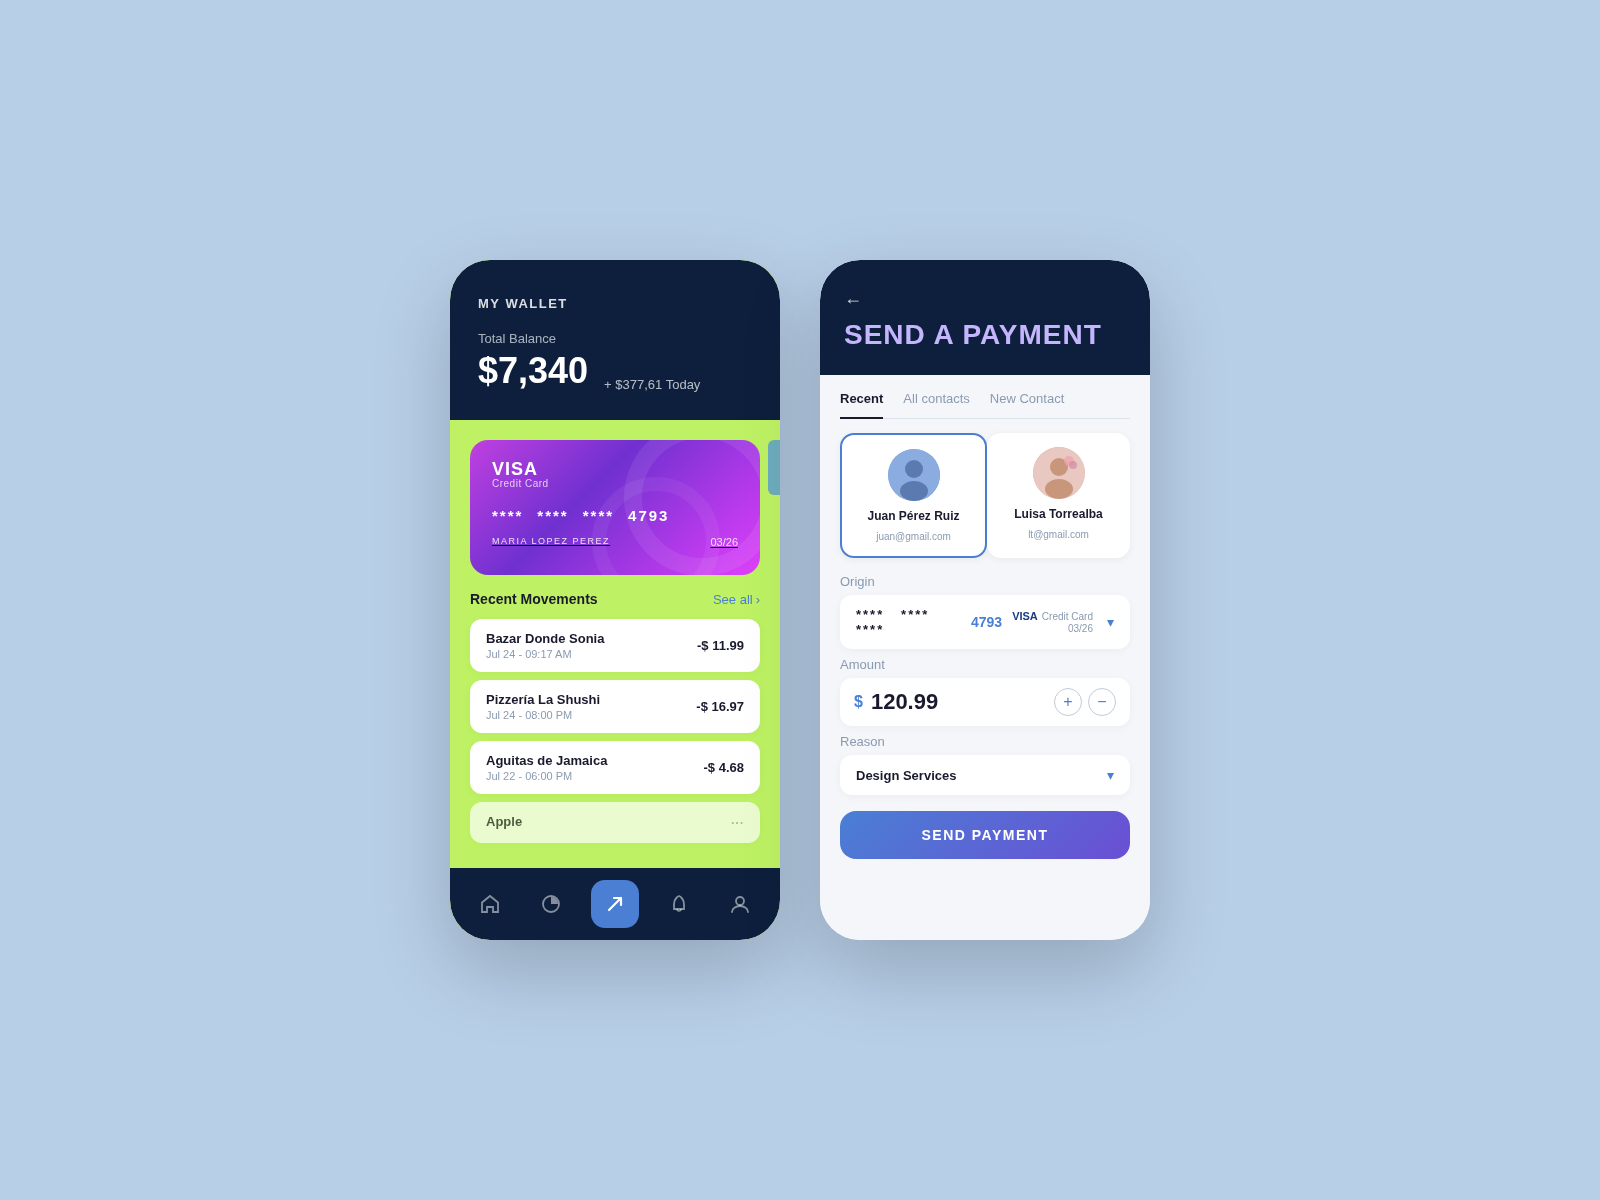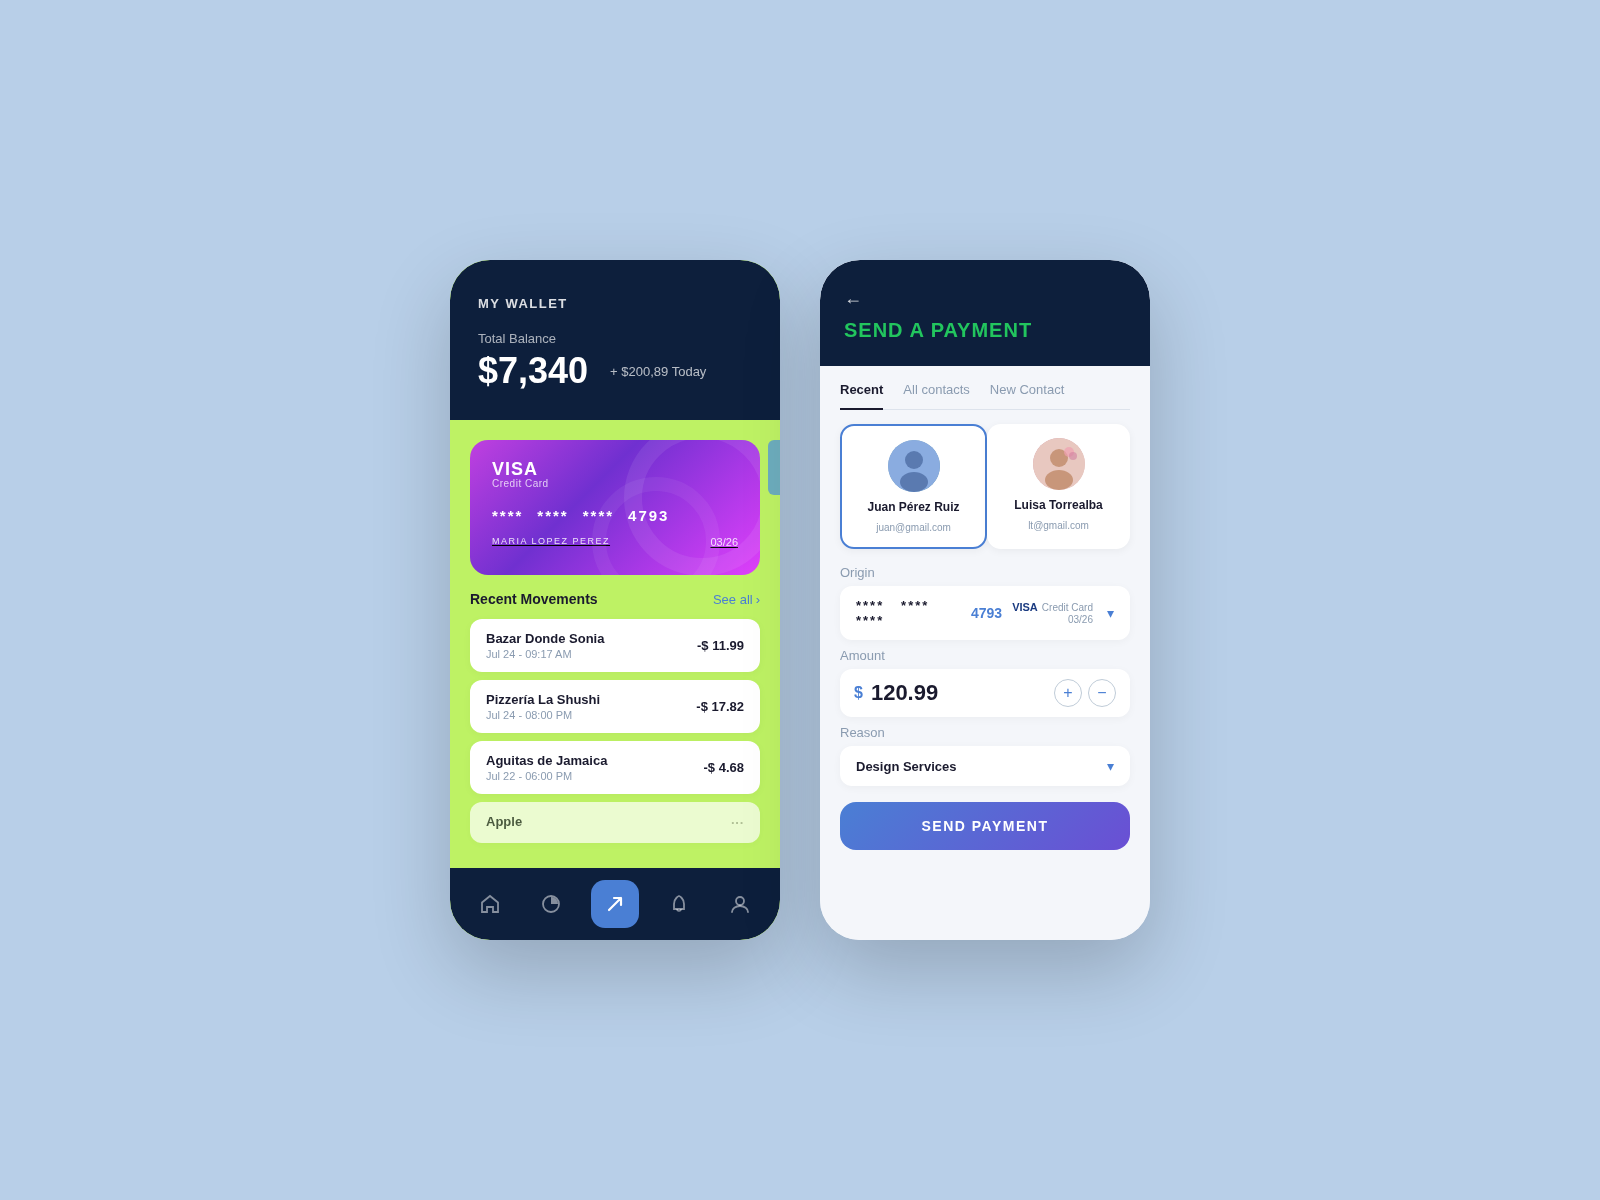--- a/index.html
+++ b/index.html
@@ -48,22 +48,22 @@
     }
 
     .wallet-balance-label {
       color: rgba(255,255,255,0.65);
       font-size: 13px;
       margin-bottom: 4px;
     }
 
     .wallet-balance-row {
       display: flex;
-      align-items: center;
-      gap: 22px;
+      align-items: flex-end;
+      gap: 16px;
     }
 
     .wallet-balance-amount {
       color: #fff;
       font-size: 36px;
       font-weight: 700;
     }
 
     .wallet-balance-today {
       color: rgba(255,255,255,0.7);
@@ -264,22 +264,22 @@
     }
 
     .back-arrow {
       color: rgba(255,255,255,0.8);
       font-size: 18px;
       margin-bottom: 10px;
       cursor: pointer;
     }
 
     .payment-title {
-      color: #22c55e;
-      font-size: 20px;
+      color: #c4b5fd;
+      font-size: 28px;
       font-weight: 700;
       letter-spacing: 1px;
     }
 
     .payment-body {
       flex: 1;
       padding: 16px 20px;
       overflow: hidden;
       background: #f4f6fa;
     }
@@ -504,21 +504,21 @@
 </head>
 <body>
 
 <div class="phone phone-wallet">
 
   <div class="wallet-header">
     <div class="wallet-title">MY WALLET</div>
     <div class="wallet-balance-label">Total Balance</div>
     <div class="wallet-balance-row">
       <span class="wallet-balance-amount">$7,340</span>
-      <span class="wallet-balance-today">+ $200,89 Today</span>
+      <span class="wallet-balance-today">+ $377,61 Today</span>
     </div>
   </div>
 
   <div class="wallet-card-area">
     <div class="credit-card">
       <div style="display:flex; justify-content:space-between; align-items:flex-start;">
         <div>
           <div class="card-brand">VISA</div>
           <div class="card-type">Credit Card</div>
         </div>
@@ -552,21 +552,21 @@
         <div class="movement-date">Jul 24 - 09:17 AM</div>
       </div>
       <div class="movement-amount">-$ 11.99</div>
     </div>
 
     <div class="movement-item">
       <div>
         <div class="movement-name">Pizzería La Shushi</div>
         <div class="movement-date">Jul 24 - 08:00 PM</div>
       </div>
-      <div class="movement-amount">-$ 17.82</div>
+      <div class="movement-amount">-$ 16.97</div>
     </div>
 
     <div class="movement-item">
       <div>
         <div class="movement-name">Aguitas de Jamaica</div>
         <div class="movement-date">Jul 22 - 06:00 PM</div>
       </div>
       <div class="movement-amount">-$ 4.68</div>
     </div>
 

